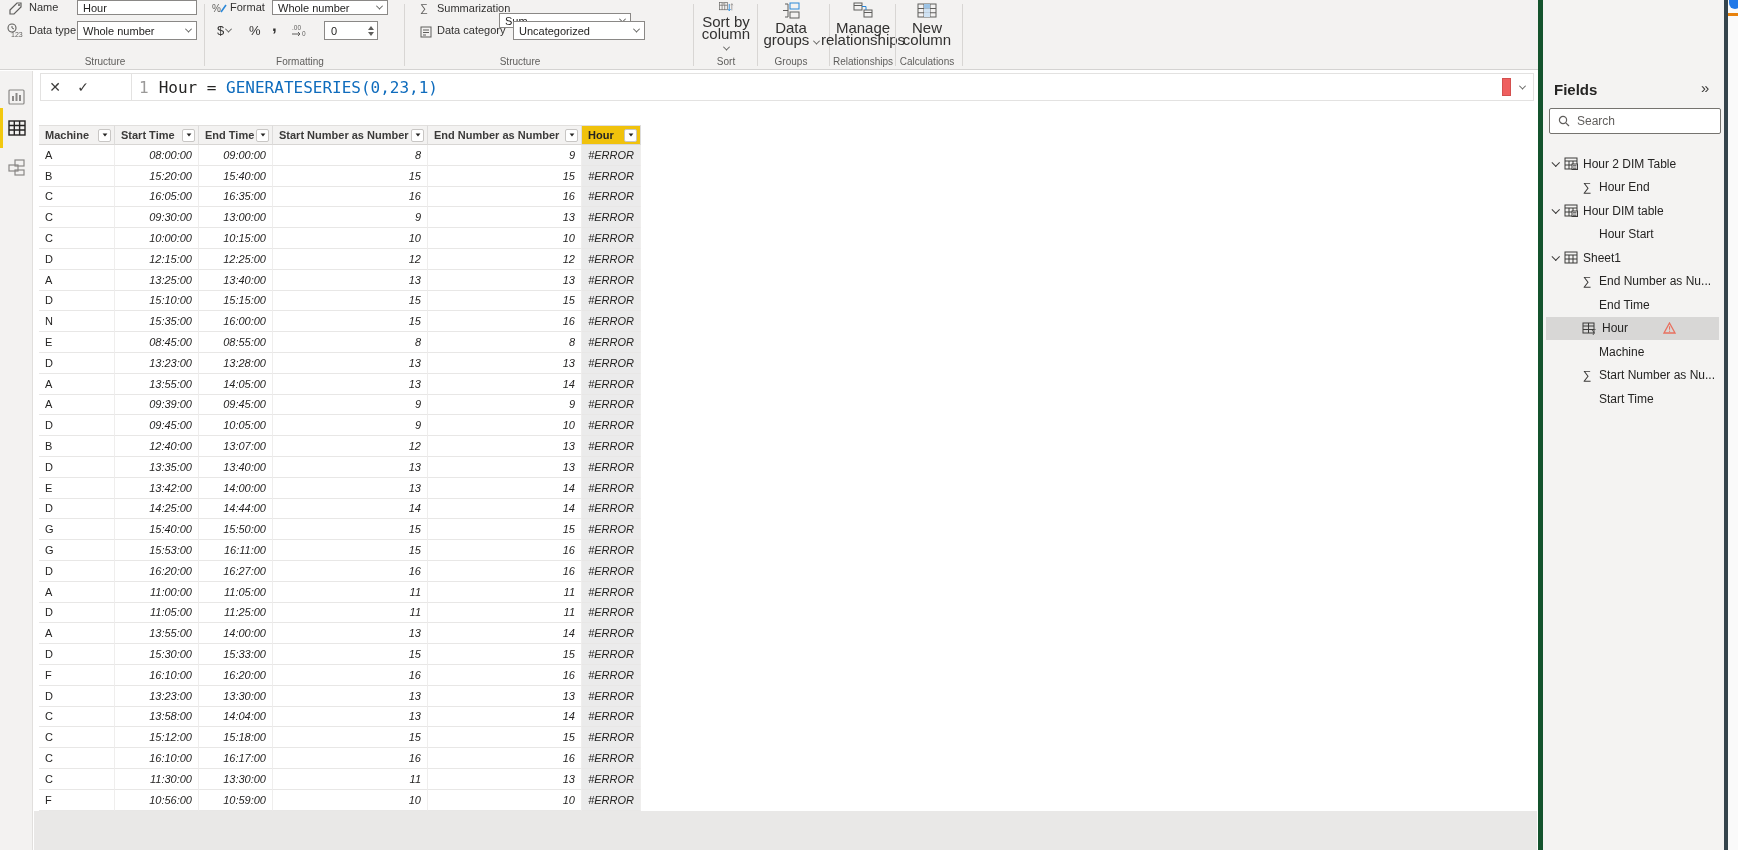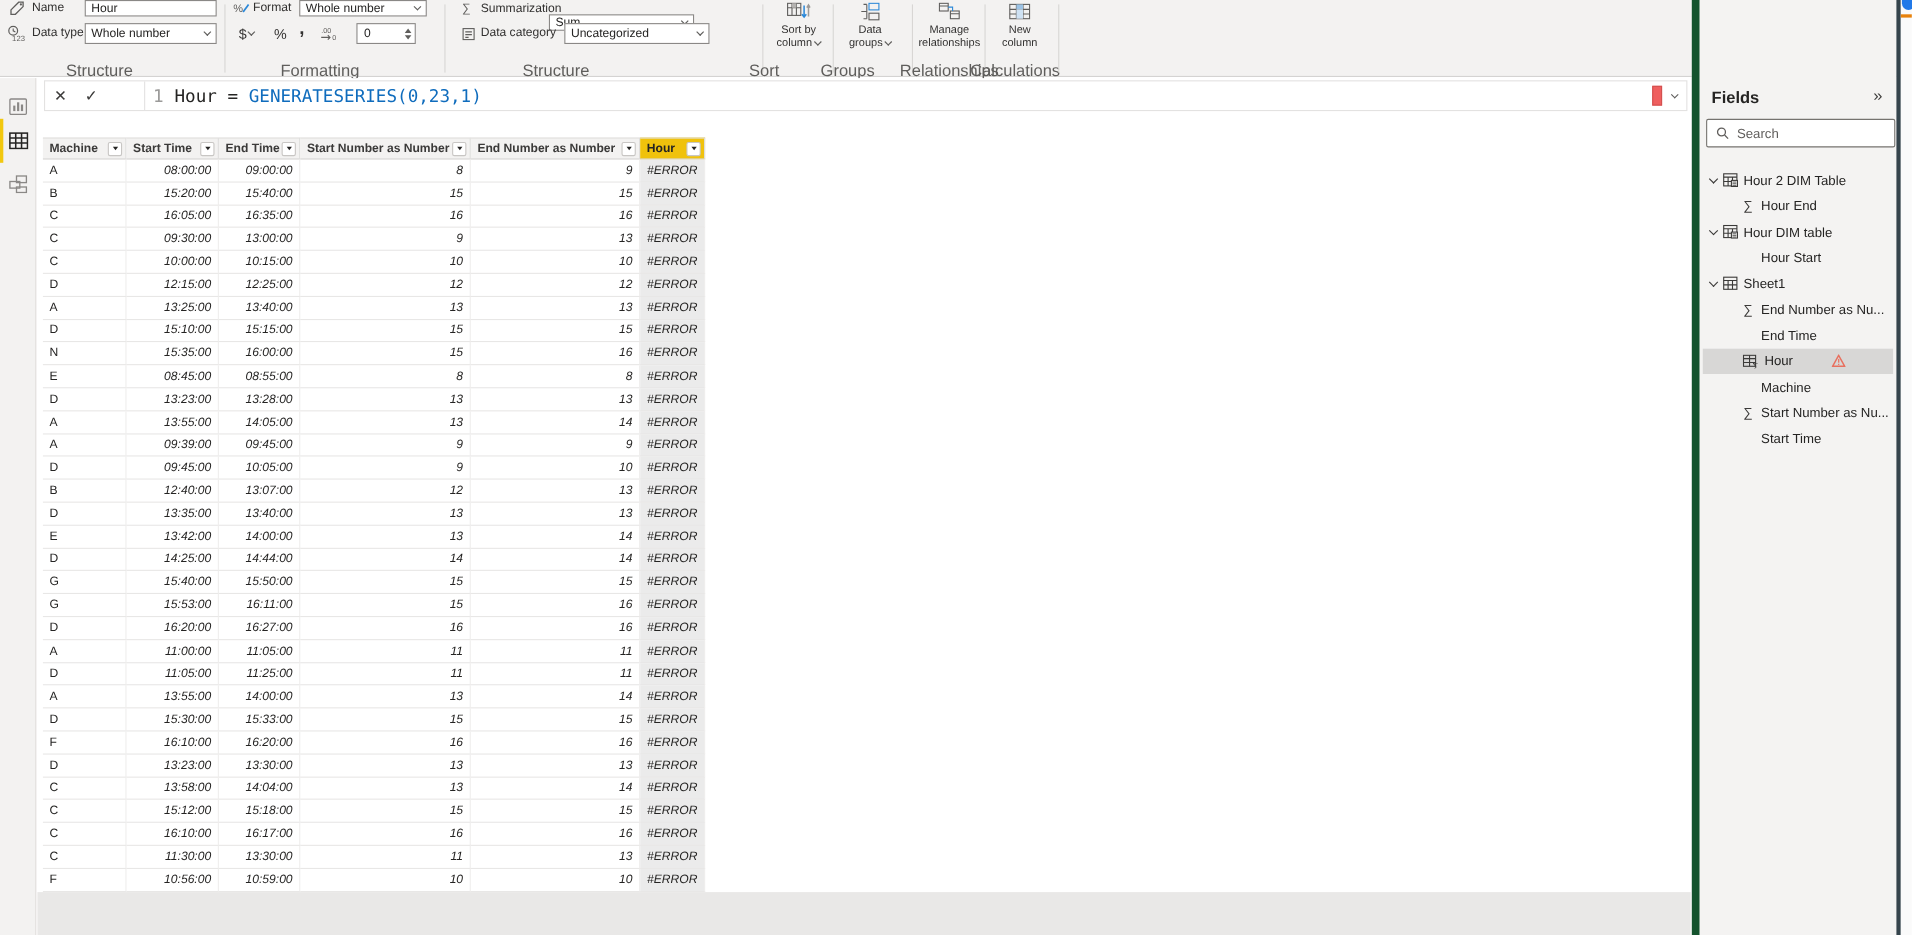--- a/index.html
+++ b/index.html
@@ -4,40 +4,40 @@
 <style>
   * { margin:0; padding:0; box-sizing:border-box; }
   html,body { width:1738px; height:850px; overflow:hidden; background:#fff;
     font-family:"Liberation Sans", sans-serif; color:#252423; }
   .abs { position:absolute; }
 
   
   .ribbon { position:absolute; left:0; top:0; width:1724px; height:70px; background:#f3f2f1;
     border-bottom:1px solid #d4d3d2; }
   .rsep { position:absolute; top:4px; width:1px; height:62px; background:#d8d6d4; }
-  .rgroup-label { position:absolute; top:56px; font-size:15px; color:#5f5e5c; }
+  .rgroup-label { position:absolute; top:56px; font-size:10px; color:#5f5e5c; text-align:center; }
   .frow-label { font-size:11px; color:#323130; }
   .ribbon-input { position:absolute; background:#fff; border:1px solid #8a8886; font-size:11px;
     color:#252423; padding:0 5px; display:flex; align-items:center; }
   .ribbon-select { position:absolute; background:#fff; border:1px solid #8a8886; font-size:11px;
     color:#252423; padding:0 5px; display:flex; align-items:center; justify-content:space-between; cursor:default; }
   .chev { display:inline-block; width:5px; height:5px; border-right:1.2px solid #5f5e5c;
     border-bottom:1.2px solid #5f5e5c; transform:rotate(45deg) translate(-1px,-1px); }
   .chev-up { transform:rotate(-135deg); }
   .fmt-btn { position:absolute; top:21px; height:18px; display:flex; align-items:center; gap:2px;
     font-size:13px; color:#323130; padding:0 3px; }
   .spin { position:absolute; background:#fff; border:1px solid #8a8886; font-size:11px;
     display:flex; align-items:center; }
   .spin .arrows { margin-left:auto; display:flex; flex-direction:column; gap:2px; padding-right:3px; }
   .tri-up { width:0; height:0; border-left:3px solid transparent; border-right:3px solid transparent;
     border-bottom:4px solid #5f5e5c; }
   .tri-down { width:0; height:0; border-left:3px solid transparent; border-right:3px solid transparent;
     border-top:4px solid #5f5e5c; }
   .bigbtn { position:absolute; top:2px; height:50px; display:flex; flex-direction:column;
-    align-items:center; font-size:10px; color:#323130; line-height:12px; text-align:center; cursor:default; }
+    align-items:center; font-size:15px; color:#323130; line-height:12px; text-align:center; cursor:default; }
   .bigbtn svg { margin-bottom:3px; }
   .collapse-ribbon { position:absolute; left:1700px; top:50px; width:16px; height:12px;
     display:flex; align-items:center; justify-content:center; }
 
   
   .rail { position:absolute; left:0; top:71px; width:33px; height:779px; background:#f3f2f1;
     border-right:1px solid #e1dfdd; }
   .rail-item { position:absolute; left:0; width:33px; height:36px; display:flex; align-items:center;
     justify-content:center; }
   .rail-active-bar { position:absolute; left:0; width:3px; background:#f2c80f; }
@@ -69,21 +69,21 @@
   .filter-btn .tri-down { border-top-color:#252423; transform:scale(.8); }
   .t-row { display:flex; height:20.8px; }
   .cell { border-right:1px solid #efeeed; border-bottom:1px solid #e8e7e6; font-size:11px;
     display:flex; align-items:center; padding:0 6px; color:#252423; overflow:hidden; }
   .cell.num { justify-content:flex-end; font-style:italic; }
   .cell.hl { background:#ebebeb; }
   .below-grid { position:absolute; left:0; top:740px; width:1503px; height:39px; background:#e9e8e7; }
 
   
   .fields-pane { position:absolute; left:1538px; top:0; width:186px; height:850px; background:#f4f3f2;
-    border-left:7px solid #14532d; }
+    border-left:5px solid #14532d; }
   .fields-title { position:absolute; left:11px; top:81px; font-size:15px; font-weight:bold; color:#252423; }
   .fields-collapse { position:absolute; left:158px; top:79px; font-size:15px; color:#3b3a39; }
   .search-box { position:absolute; left:6px; top:108px; width:172px; height:26px; background:#fff;
     border:1px solid #75736f; border-radius:2px; display:flex; align-items:center; gap:7px; padding-left:8px; }
   .search-ph { font-size:12px; color:#605e5c; }
   .tree { position:absolute; left:0; top:152px; width:186px; }
   .tree-row { height:23.5px; display:flex; align-items:center; font-size:12px; color:#252423; position:relative; }
   .tree-row.sel { background:#d8d7d6; margin-left:3px; width:173px; }
   .exp { margin-left:7px; width:12px; display:flex; justify-content:center; }
   .exp .chev { width:5.5px; height:5.5px; border-color:#3b3a39; }

